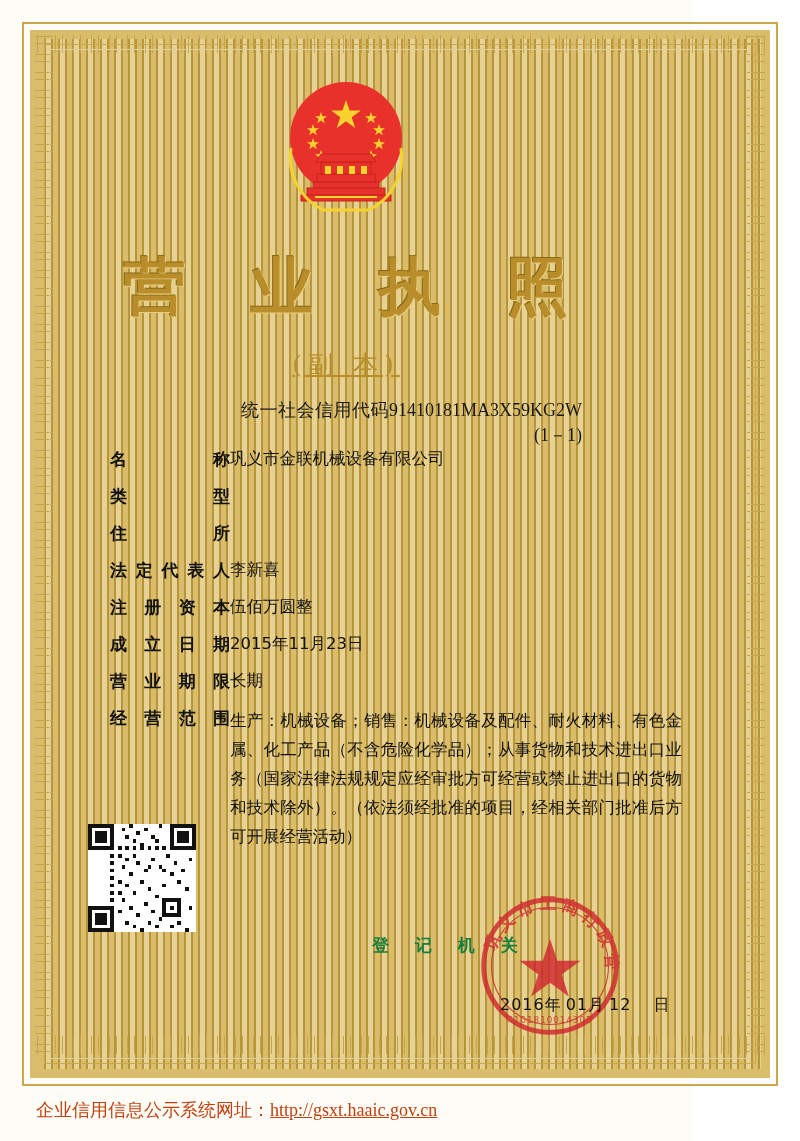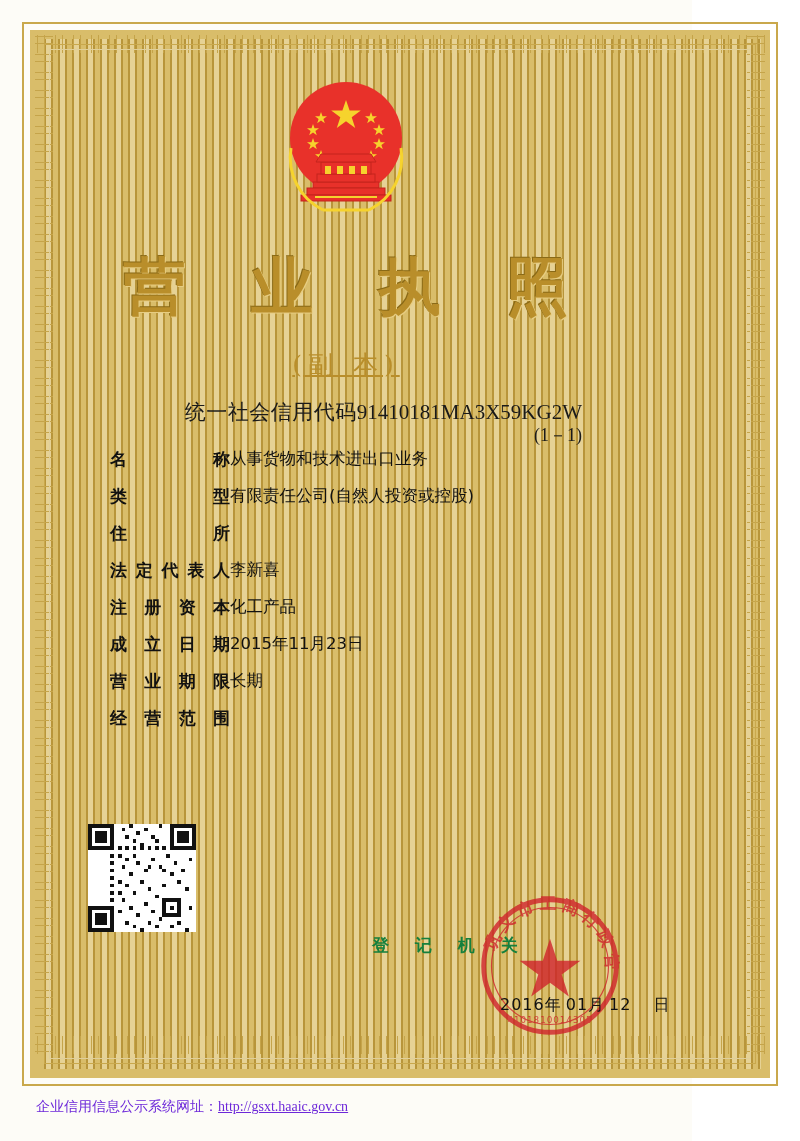--- a/index.html
+++ b/index.html
@@ -142,21 +142,21 @@
     color: #b98e2a;
     font-family: "DejaVu Serif", serif;
     text-decoration: underline;
   }
 
   
   .credit-code {
     position: absolute;
     top: 398px;
     right: 110px;
-    font-size: 21px;
+    font-size: 18px;
     color: #1a1a1a;
     letter-spacing: 0.5px;
     white-space: nowrap;
   }
   .credit-code .code-val {
     font-family: "Liberation Serif", serif;
     letter-spacing: 0px;
   }
   .page-no {
     position: absolute;
@@ -245,22 +245,22 @@
     width: 156px;
     height: 156px;
     opacity: 0.78;
   }
 
   
   .footer-left {
     position: absolute;
     left: 36px;
     top: 1098px;
-    font-size: 14px;
-    color: #6d28d9;
+    font-size: 18px;
+    color: #c2410c;
     font-family: "DejaVu Sans", sans-serif;
   }
   .footer-left .url {
     text-decoration: underline;
     font-family: "Liberation Serif", serif;
   }
   .footer-right {
     position: absolute;
     right: 36px;
     top: 1098px;
@@ -337,29 +337,28 @@
   </div>
   <div class="page-no">(1－1)</div>
 
   <div class="fields">
 
     <div class="field-row">
       <div class="field-label">
           <span>名</span>
           <span>称</span>
         </div>
-      <div class="field-value">从事货物和技术进出口业务</div>
+      <div class="field-value">巩义市金联机械设备有限公司</div>
     </div>
 
     <div class="field-row">
       <div class="field-label">
           <span>类</span>
           <span>型</span>
         </div>
-      <div class="field-value">有限责任公司(自然人投资或控股)</div>
     </div>
 
     <div class="field-row">
       <div class="field-label">
           <span>住</span>
           <span>所</span>
         </div>
     </div>
 
     <div class="field-row">
@@ -373,21 +372,21 @@
       <div class="field-value">李新喜</div>
     </div>
 
     <div class="field-row">
       <div class="field-label">
           <span>注</span>
           <span>册</span>
           <span>资</span>
           <span>本</span>
         </div>
-      <div class="field-value">化工产品</div>
+      <div class="field-value">伍佰万圆整</div>
     </div>
 
     <div class="field-row">
       <div class="field-label">
           <span>成</span>
           <span>立</span>
           <span>日</span>
           <span>期</span>
         </div>
       <div class="field-value">2015年11月23日</div>
@@ -403,20 +402,21 @@
       <div class="field-value">长期</div>
     </div>
 
     <div class="field-row scope">
       <div class="field-label">
           <span>经</span>
           <span>营</span>
           <span>范</span>
           <span>围</span>
         </div>
+      <div class="field-value">生产：机械设备；销售：机械设备及配件、耐火材料、有色金属、化工产品（不含危险化学品）；从事货物和技术进出口业务（国家法律法规规定应经审批方可经营或禁止进出口的货物和技术除外）。（依法须经批准的项目，经相关部门批准后方可开展经营活动）</div>
     </div>
 
   </div>
 
   <svg class="qr" viewBox="0 0 29 29" shape-rendering="crispEdges">
     <rect width="29" height="29" fill="#ffffff"></rect>
     <g fill="#111111">
 
       <rect x="0" y="0" width="7" height="1"></rect>
         <rect x="0" y="6" width="7" height="1"></rect>

